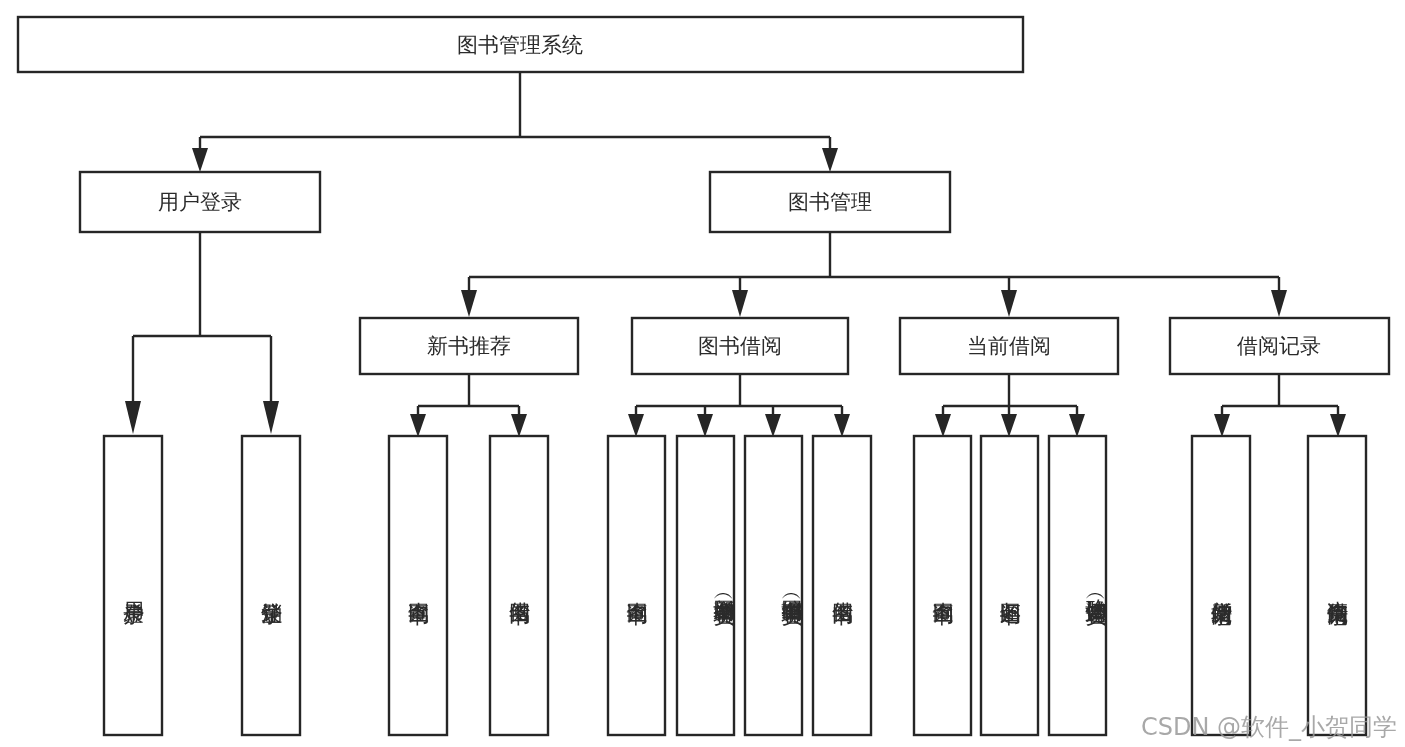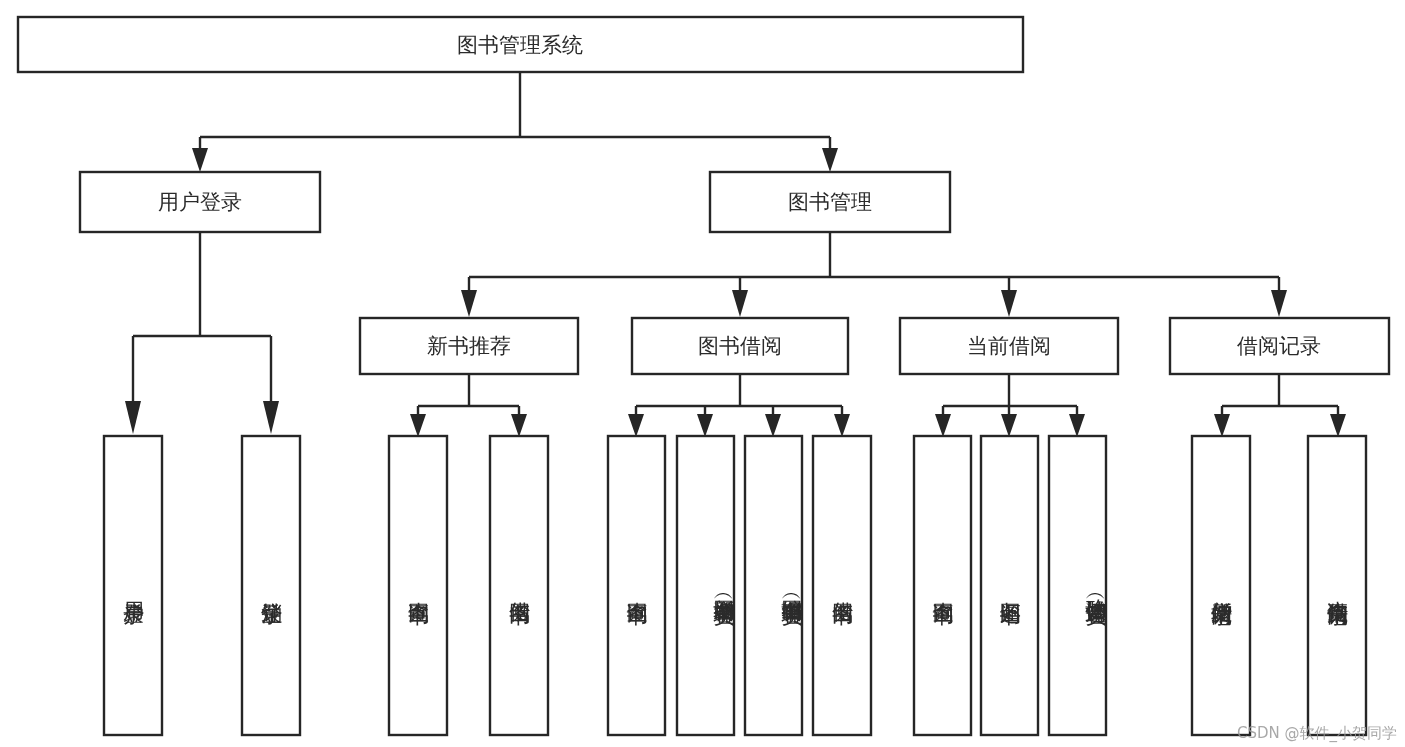--- a/index.html
+++ b/index.html
@@ -71,21 +71,21 @@
     pointer-events: none;
   }
   .vlabel-wrap.centered .node-label-v {
     align-items: center;
   }
   .watermark {
     position: absolute;
     right: 8px;
     bottom: 4px;
     font-family: "DejaVu Sans", "Liberation Sans", sans-serif;
-    font-size: 15px;
+    font-size: 24px;
     color: #9a9a9a;
     opacity: 0.85;
     white-space: nowrap;
     user-select: none;
   }
 </style>
 </head>
 <body>
 
 <div id="diagram-root">

